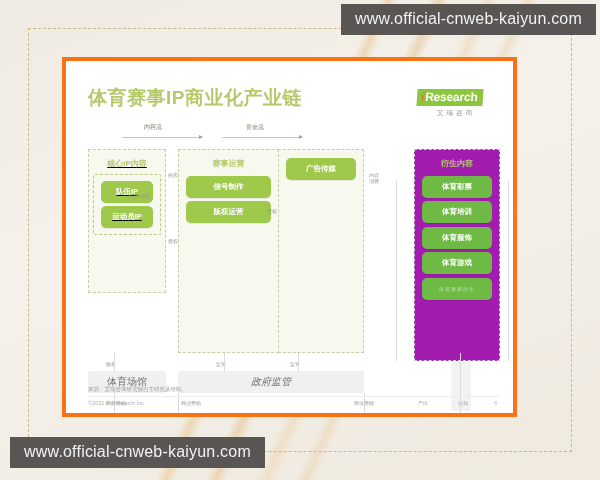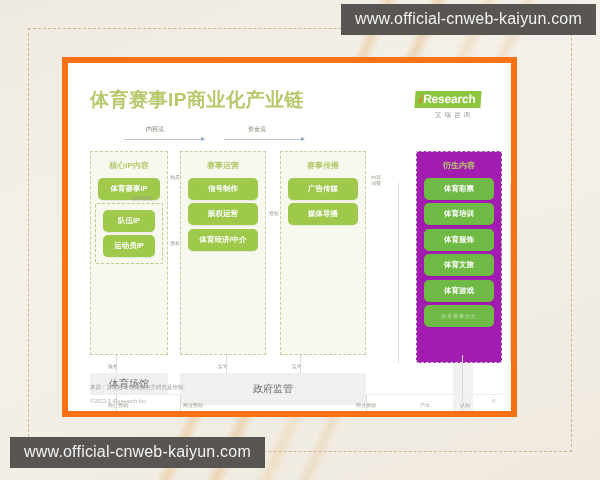--- a/index.html
+++ b/index.html
@@ -21,21 +21,21 @@
       linear-gradient(160deg, #efeae1 0%, #f5f1ea 40%, #efe9df 100%);
   }
   #dash-frame {
     position: absolute; left: 28px; top: 28px; right: 28px; bottom: 28px;
     border: 1px dashed #c9ad7d; opacity: .85;
   }
 
   
   #slide {
     position: absolute; left: 62px; top: 57px; width: 455px; height: 360px;
-    background: #ffffff; border: 6px solid #f97316;
+    background: #ffffff; border: 4px solid #f97316;
     overflow: hidden;
   }
 
   .slide-title {
     position: absolute; left: 22px; top: 24px;
     font-size: 19px; font-weight: bold; color: #b6c96a;
     letter-spacing: .5px; white-space: nowrap;
   }
 
   
@@ -155,69 +155,64 @@
   <div class="logo">
     <div class="logo-mark"><span class="i">i</span><span>Research</span></div>
     <div class="logo-sub">艾瑞咨询</div>
   </div>
 
   <div class="flowlab" style="left:78px; top:62px;">内容流</div>
   <div class="flowarrow" style="left:56px; top:76px; width:80px;"></div>
   <div class="flowlab" style="left:180px; top:62px;">资金流</div>
   <div class="flowarrow" style="left:156px; top:76px; width:80px;"></div>
 
-  <div class="col" style="left:22px; top:88px; width:78px; height:204px;">
+  <div class="col" style="left:22px; top:88px; width:78px; height:144px;text-decoration:underline;">
     <div class="col-title">核心IP内容</div>
-    <div class="chip">体育赛事IP</div>
     <div class="subgroup">
       <div class="chip">队伍IP</div>
       <div class="chip">运动员IP</div>
     </div>
   </div>
   <div class="tl" style="left:63px; top:133px; width:22px;">培养/供给</div>
 
-  <div class="col" style="left:112px; top:88px; width:86px; height:204px;">
+  <div class="col" style="left:112px; top:88px; width:101px; height:204px;">
     <div class="col-title">赛事运营</div>
     <div class="chip">信号制作</div>
     <div class="chip">版权运营</div>
-    <div class="chip">体育经济/中介</div>
   </div>
   <div class="tl" style="left:102px; top:112px;">购买</div>
   <div class="tl" style="left:102px; top:178px;">授权</div>
 
   <div class="col" style="left:212px; top:88px; width:86px; height:204px;">
-    <div class="col-title">赛事传播</div>
     <div class="chip">广告传媒</div>
-    <div class="chip">媒体导播</div>
   </div>
   <div class="tl" style="left:201px; top:148px;">授权</div>
 
   <div id="user-col">
     <span>用户</span>
   </div>
   <div class="tl" style="left:303px; top:112px; width:14px;">内容消费</div>
   <div class="tl" style="left:410px; top:112px; width:14px;">周边消费</div>
   <div class="tl" style="left:410px; top:176px; width:14px;">内容提供</div>
 
   <div class="col" style="left:318px; top:88px; width:0px; height:0px; border:none;"></div>
   <div class="col" style="left:348px; top:88px; width:86px; height:212px; background:#a21caf; border-color:#c9cdd2;">
     <div class="col-title">衍生内容</div>
     <div class="chip green2">体育彩票</div>
     <div class="chip green2">体育培训</div>
     <div class="chip green2">体育服饰</div>
-    <div class="chip green2">体育文旅</div>
     <div class="chip green2">体育游戏</div>
     <div class="chip green2 blank">体育赛事衍生</div>
   </div>
 
   <div class="tl" style="left:40px; top:301px;">服务</div>
   <div class="tl" style="left:150px; top:301px;">监管</div>
   <div class="tl" style="left:224px; top:301px;">监管</div>
   <div class="support" style="left:22px; top:310px; width:78px; height:22px;">体育场馆</div>
-  <div class="support" style="left:112px; top:310px; width:186px; height:32px;">政府监管</div>
+  <div class="support" style="left:112px; top:310px; width:186px; height:22px;font-style:italic;">政府监管</div>
 
   <div class="tl" style="left:40px; top:340px;">商业赞助</div>
   <div class="tl" style="left:115px; top:340px;">商业赞助</div>
   <div class="tl" style="left:288px; top:340px;">商业赞助</div>
   <div class="tl" style="left:392px; top:340px;">认知</div>
   <div class="tl" style="left:352px; top:340px;">产出</div>
 
   <div id="sponsor-bar">赞助商</div>
 
   <div class="ln v" style="left:48px; top:292px; height:18px;"></div>

